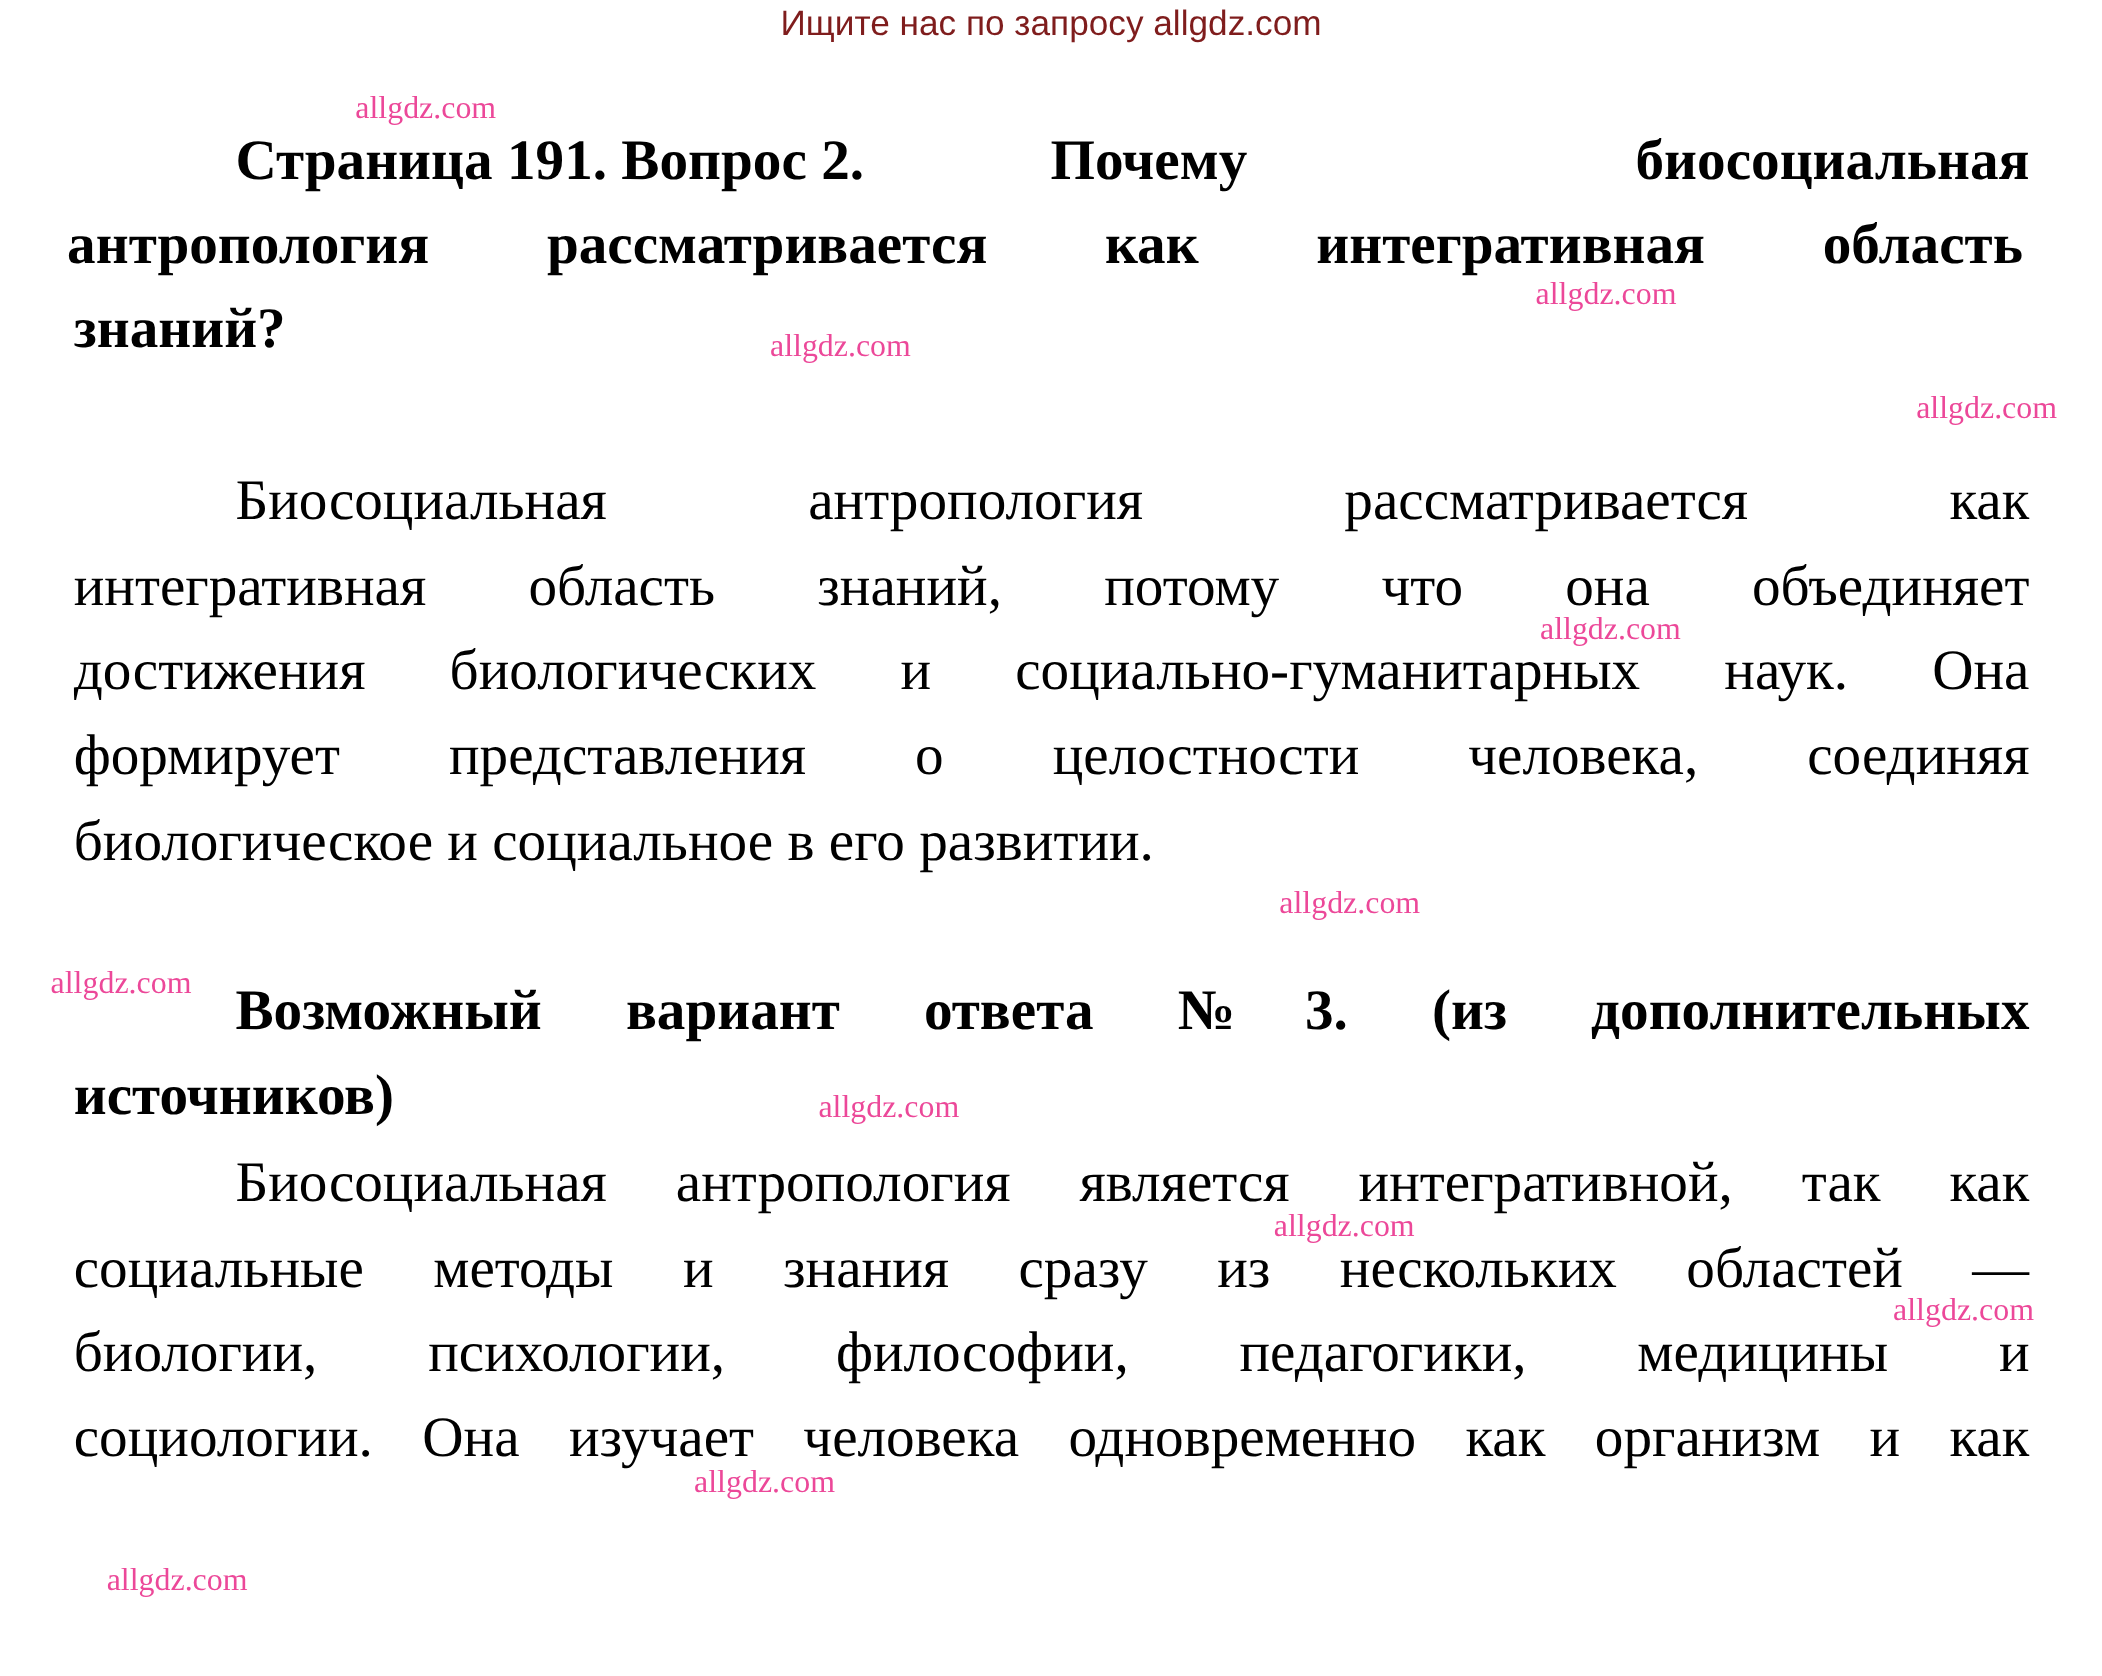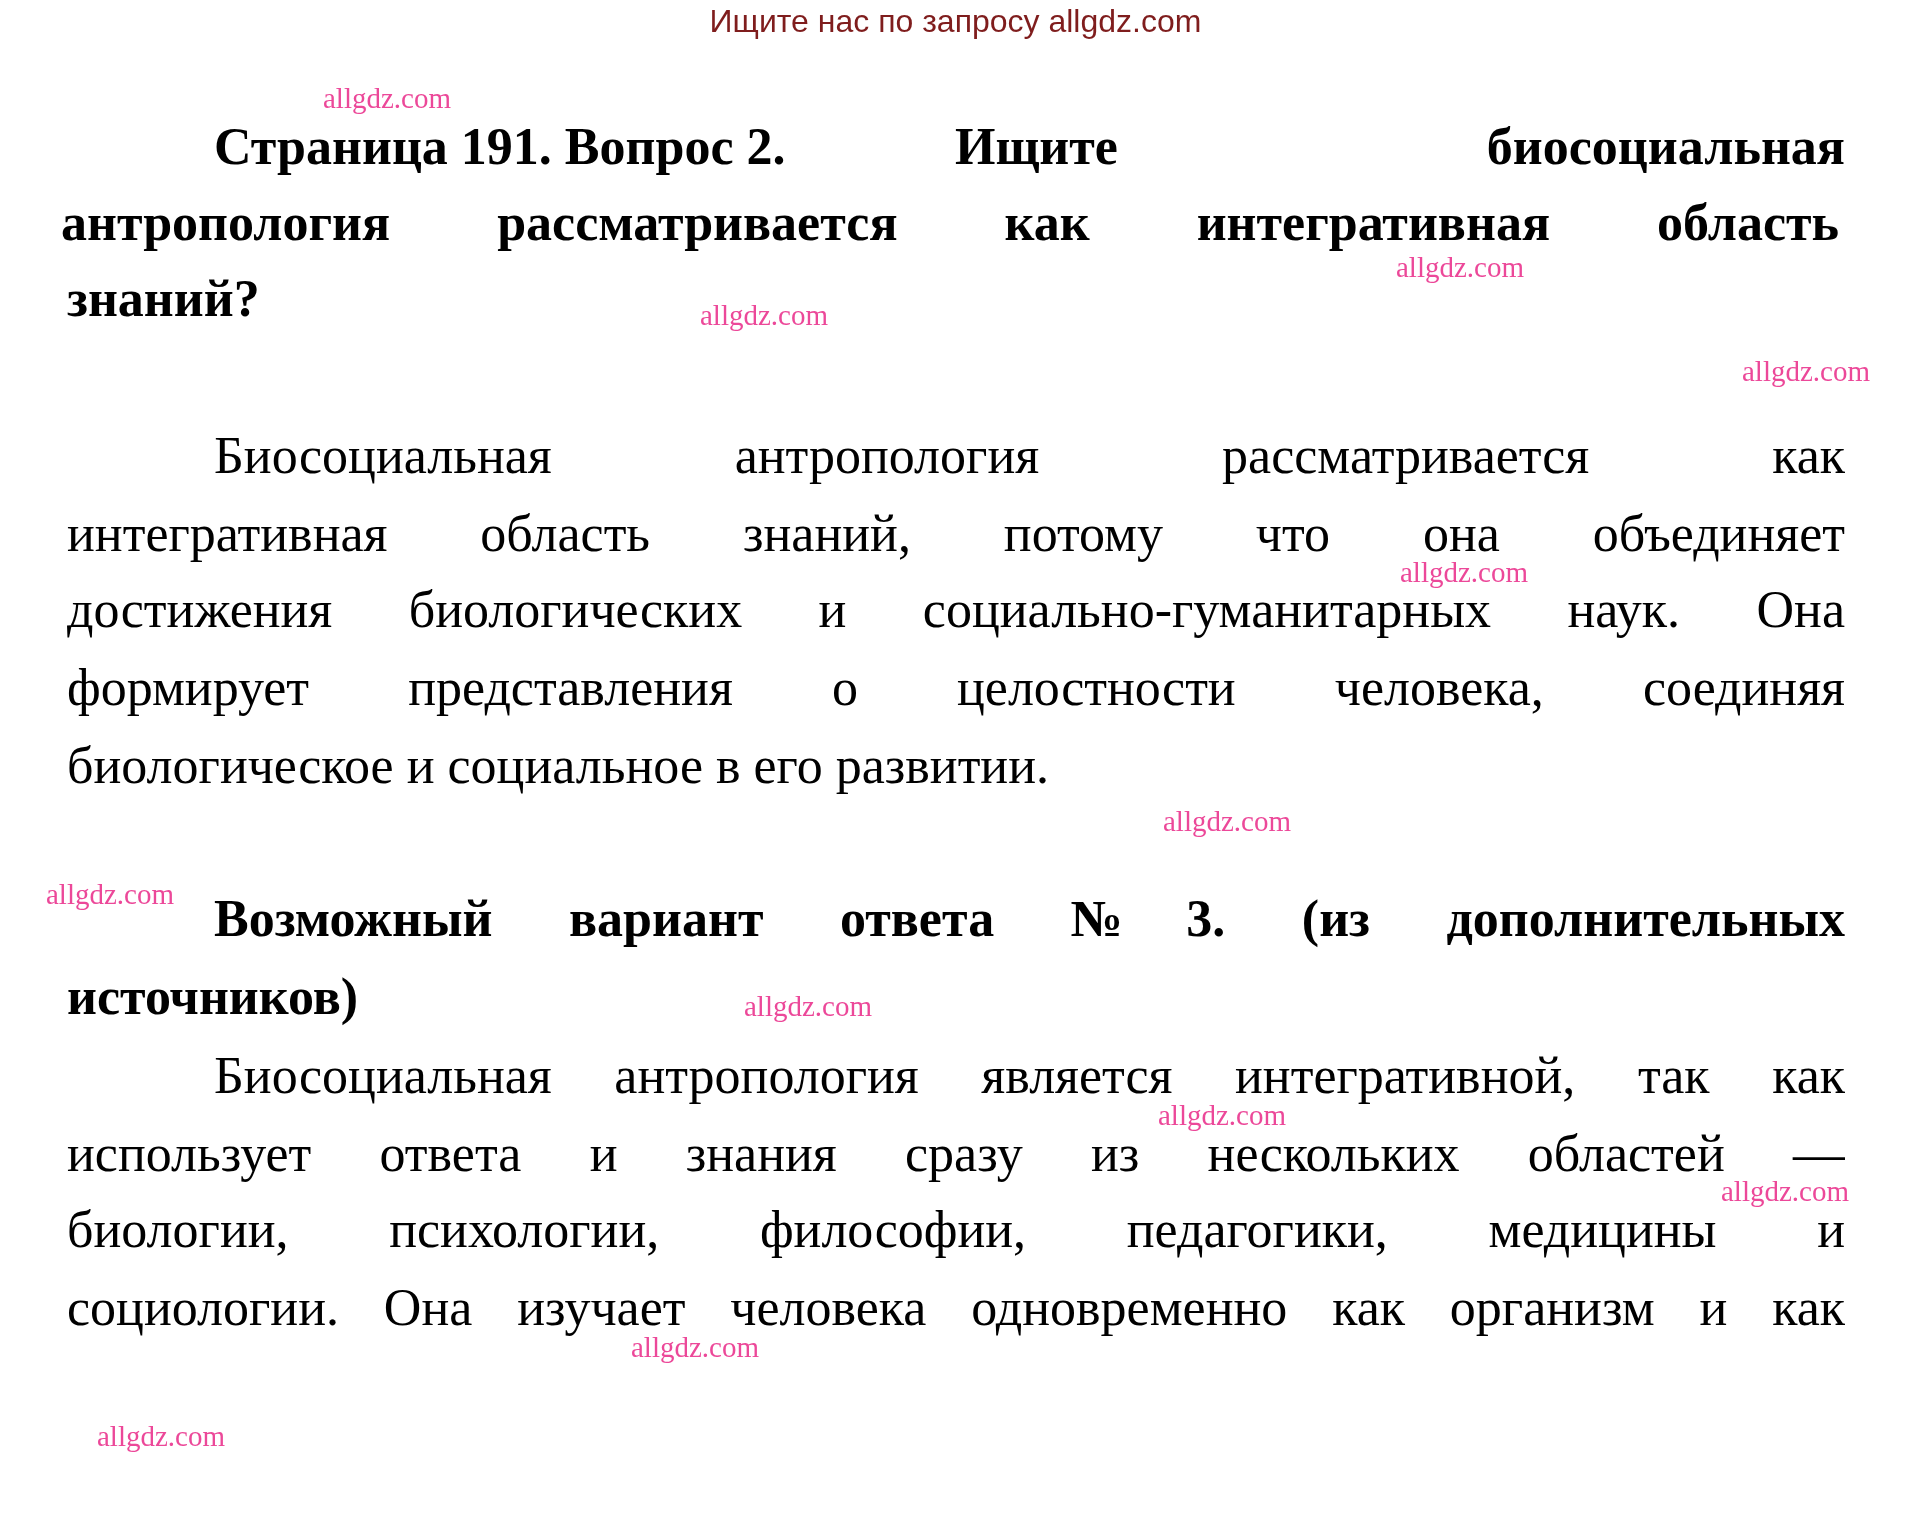--- a/index.html
+++ b/index.html
@@ -31,36 +31,36 @@
 </style>
 </head>
 <body>
 
 <div class="page">
 
   <div class="banner">Ищите нас по запросу allgdz.com</div>
 
   <div class="line bold" style="left:214px; top:117px; width:1631px;">
     <span style="position:absolute; left:0;" id="q1a">Страница 191. Вопрос 2.</span>
-    <span style="position:absolute; left:741px;" id="q1b">Ищите</span>
+    <span style="position:absolute; left:741px;" id="q1b">Почему</span>
     <span style="position:absolute; right:0;" id="q1c">биосоциальная</span>
   </div>
   <div class="line bold j" style="left:61px; top:193px; width:1778px;">антропология рассматривается как интегративная область</div>
   <div class="line bold" style="left:67px; top:269px;">знаний?</div>
 
   <div class="line j" style="left:214px; top:426px; width:1631px;">Биосоциальная антропология рассматривается как</div>
   <div class="line j" style="left:67px; top:504px; width:1778px;">интегративная область знаний, потому что она объединяет</div>
   <div class="line j" style="left:67px; top:580px; width:1778px;">достижения биологических и социально-гуманитарных наук. Она</div>
   <div class="line j" style="left:67px; top:658px; width:1778px;">формирует представления о целостности человека, соединяя</div>
   <div class="line" style="left:67px; top:736px;">биологическое и социальное в его развитии.</div>
 
   <div class="line bold j" style="left:214px; top:889px; width:1631px;">Возможный вариант ответа №3. (из дополнительных</div>
   <div class="line bold" style="left:67px; top:967px;">источников)</div>
   <div class="line j" style="left:214px; top:1046px; width:1631px;">Биосоциальная антропология является интегративной, так как</div>
-  <div class="line j" style="left:67px; top:1124px; width:1778px;">использует ответа и знания сразу из нескольких областей —</div>
+  <div class="line j" style="left:67px; top:1124px; width:1778px;">социальные методы и знания сразу из нескольких областей —</div>
   <div class="line j" style="left:67px; top:1200px; width:1778px;">биологии, психологии, философии, педагогики, медицины и</div>
   <div class="line j" style="left:67px; top:1278px; width:1778px;">социологии. Она изучает человека одновременно как организм и как</div>
 
   <div class="wm" style="left:323px; top:81px;">allgdz.com</div>
   <div class="wm" style="left:1396px; top:250px;">allgdz.com</div>
   <div class="wm" style="left:700px; top:298px;">allgdz.com</div>
   <div class="wm" style="left:1742px; top:354px;">allgdz.com</div>
   <div class="wm" style="left:1400px; top:555px;">allgdz.com</div>
   <div class="wm" style="left:1163px; top:804px;">allgdz.com</div>
   <div class="wm" style="left:46px; top:877px;">allgdz.com</div>

